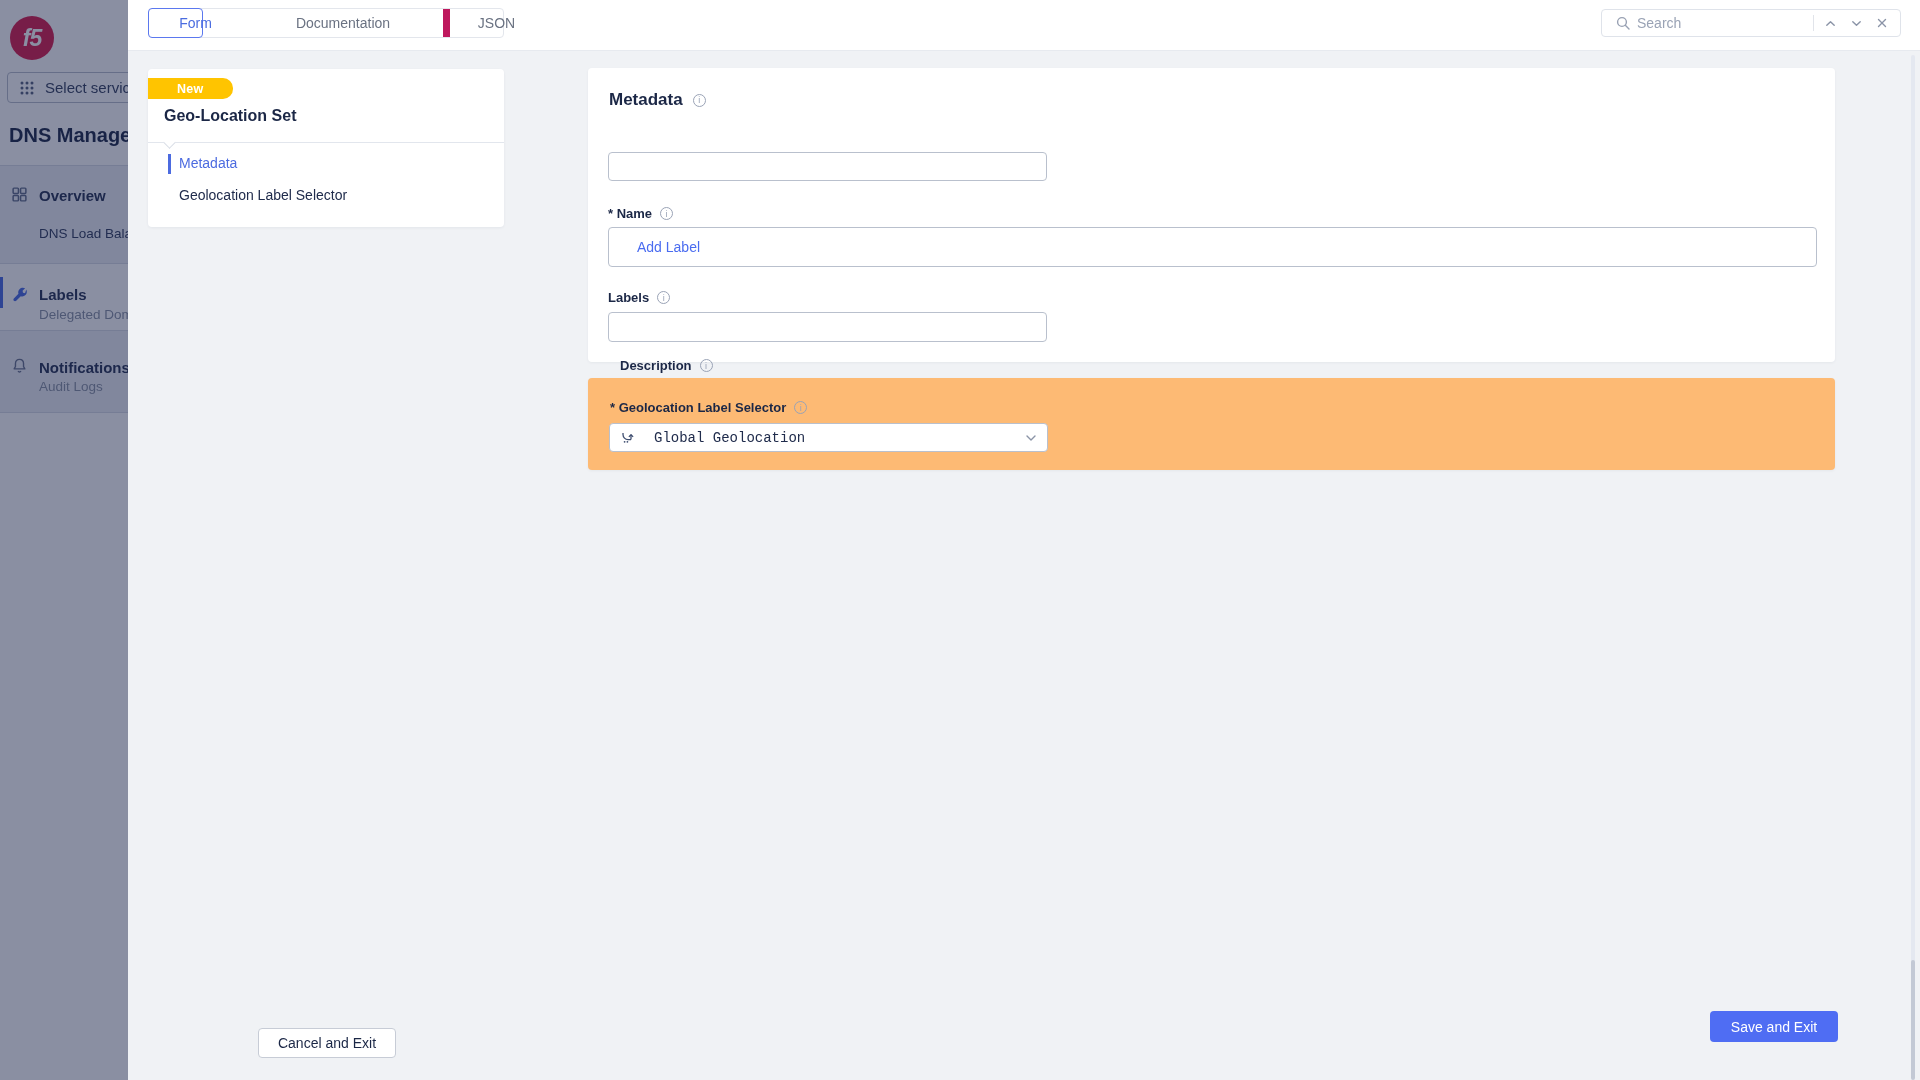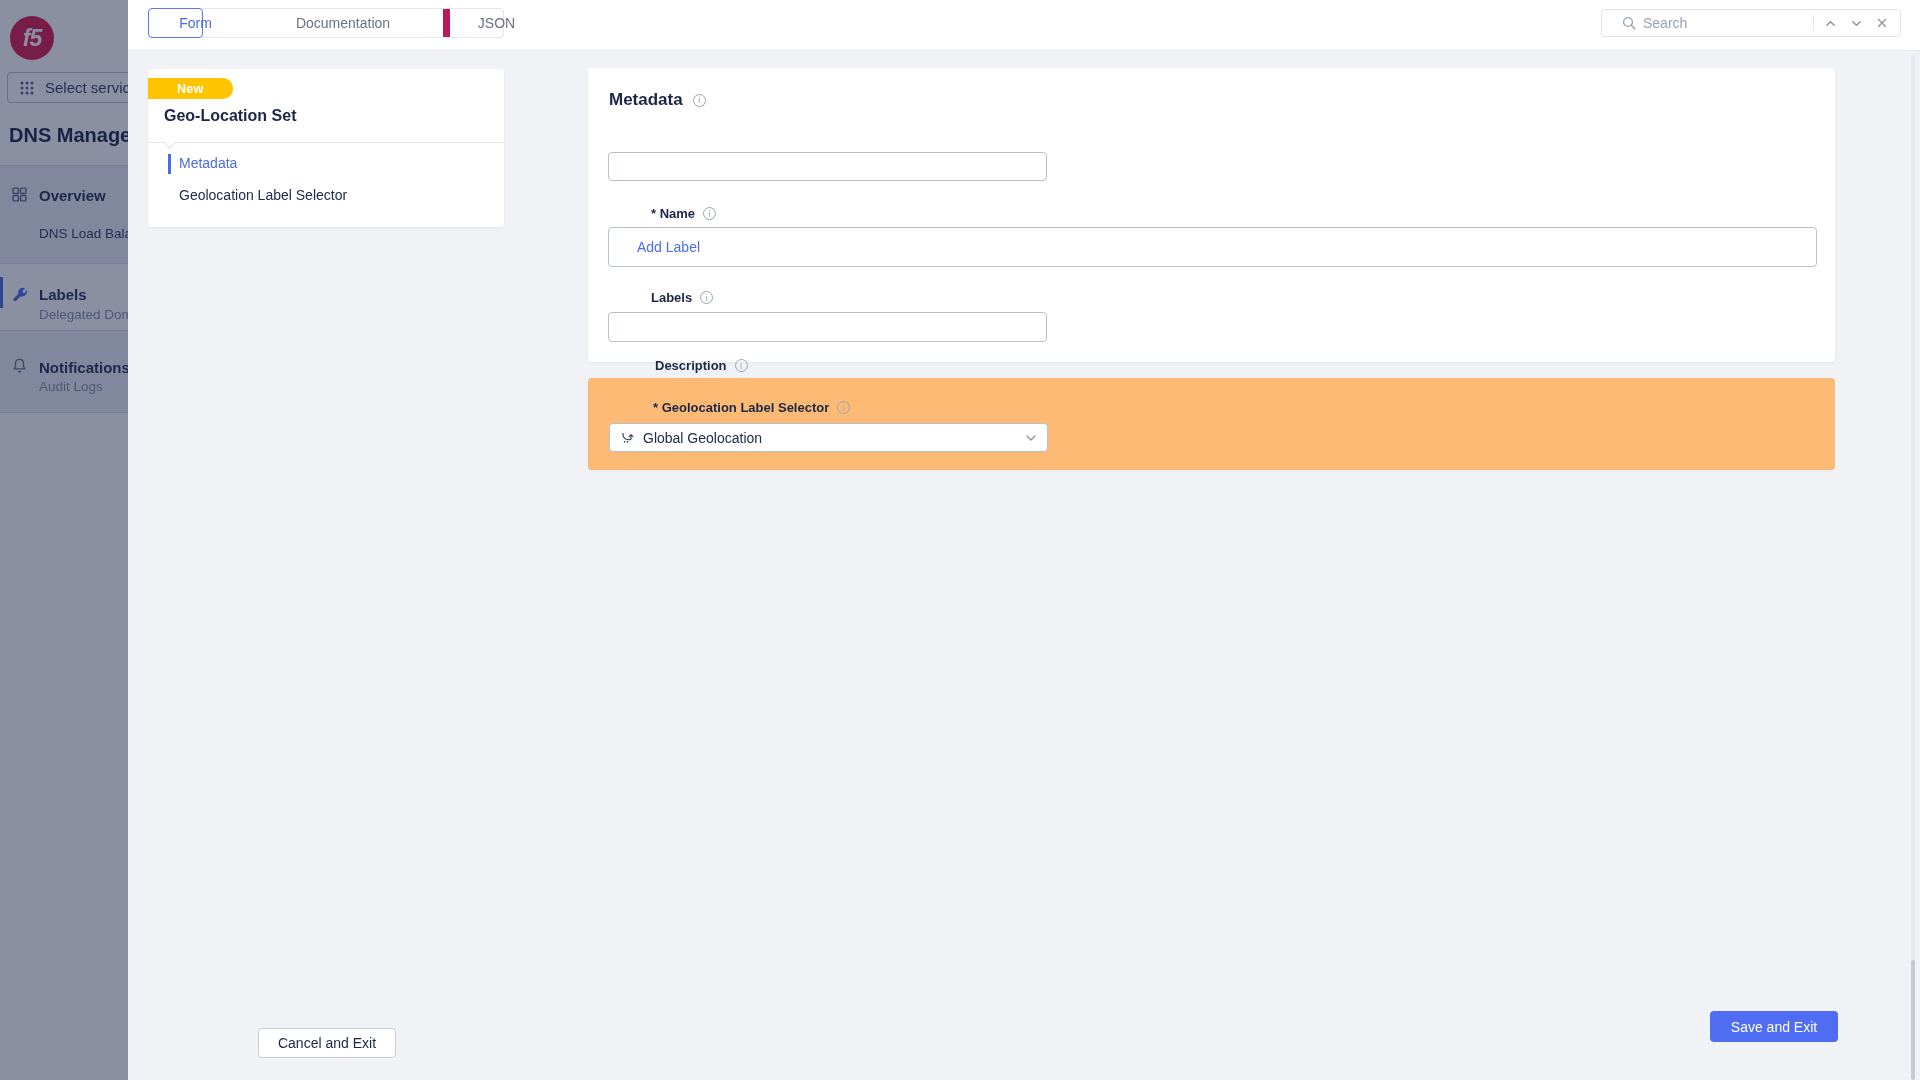--- a/index.html
+++ b/index.html
@@ -32,21 +32,21 @@
   .modal { position: absolute; left: 128px; top: 0; width: 1792px; height: 1080px; background: #f0f2f5; }
   .topbar { position: absolute; left: 0; top: 0; width: 100%; height: 51px; background: #fff; border-bottom: 1px solid #e7eaef; }
   .tabs { position: absolute; left: 20px; top: 8px; height: 30px; display: flex; background: #fff;
           border: 1px solid #e3e6ec; border-radius: 4px; }
   .tab { display: flex; align-items: center; justify-content: center; font-size: 14px; color: #6a7282; cursor: pointer; padding-left: 40px; }
   .tab-form { width: 55px; border: 1px solid #5b78ef; border-radius: 4px; color: #4a6ce0; margin: -1px 0 -1px -1px; background: #fff; }
   .tab-doc { width: 240px; }
   .tab-json { width: 60px; border-left: 7px solid #be185d; }
 
   .search { position: absolute; right: 19px; top: 9px; width: 300px; height: 28px; background: #fff;
-            border: 1px solid #dfe3ea; border-radius: 4px; display: flex; align-items: center; padding: 0 8px 0 19px; gap: 6px; }
+            border: 1px solid #dfe3ea; border-radius: 4px; display: flex; align-items: center; padding: 0 8px 0 13px; gap: 6px; }
   .search input { border: 0; outline: 0; flex: 1; font-size: 14px; color: #3a4358; font-family: "Liberation Sans", sans-serif; background: transparent; min-width: 0; }
   .search input::placeholder { color: #9aa3b5; }
   .search .sdiv { width: 1px; height: 16px; background: #e1e4ea; }
   .icon-btn { display: flex; align-items: center; justify-content: center; width: 20px; height: 20px; cursor: pointer; }
 
   
   .navcard { position: absolute; left: 20px; top: 69px; width: 356px; height: 158px; background: #fff;
              border-radius: 4px; box-shadow: 0 1px 3px rgba(20,30,60,0.06); }
   .badge-new { position: absolute; left: 0; top: 9px; height: 21px; min-width: 64px; padding: 0 29px;
                background: #ffc400; border-radius: 0 10px 10px 0; color: #fff; font-size: 12.5px; font-weight: 700;
@@ -60,31 +60,31 @@
   .step-bar { position: absolute; left: 20px; top: 85px; width: 3px; height: 20px; background: #4c6be0; }
   .step-idle { top: 118px; color: #202c4c; }
 
   
   .card1 { position: absolute; left: 460px; top: 68px; width: 1247px; height: 294px; background: #fff;
            border-radius: 4px; box-shadow: 0 1px 3px rgba(20,30,60,0.05); }
   .card2 { position: absolute; left: 460px; top: 378px; width: 1247px; height: 92px; background: #fdba74;
            border-radius: 4px; box-shadow: 0 1px 3px rgba(20,30,60,0.05); }
   .sec-heading { position: absolute; left: 21px; top: 22px; font-size: 17px; font-weight: 700; color: #1b2746;
                  display: flex; align-items: center; gap: 10px; }
-  .fld-label { position: absolute; font-size: 13px; font-weight: 700; color: #1b2746; display: flex; align-items: center; gap: 8px; margin-left: 43px; }
+  .fld-label { position: absolute; font-size: 13px; font-weight: 700; color: #1b2746; display: flex; align-items: center; gap: 8px; }
   .info { width: 13px; height: 13px; border: 1px solid #9aa3b6; border-radius: 50%; color: #9aa3b6;
           font-size: 9px; font-weight: 400; font-style: normal; display: inline-flex; align-items: center; justify-content: center; flex: none; cursor: pointer; }
   .info::before { content: "i"; }
   .tinput { position: absolute; height: 29px; border: 1px solid #b9c0cd; border-radius: 4px; background: #fff;
             font-size: 14px; color: #202c4c; padding: 0 10px; outline: none; font-family: "Liberation Sans", sans-serif; }
   .labels-box { position: absolute; left: 20px; top: 159px; width: 1209px; height: 40px; border: 1px solid #b9c0cd;
                 border-radius: 4px; background: #fff; display: flex; align-items: center; padding-left: 28px; cursor: text; }
   .add-label { font-size: 14px; color: #4a6cf0; cursor: pointer; }
   .dropdown { position: absolute; left: 21px; top: 45px; width: 439px; height: 29px; border: 1px solid #b9c0cd;
-              border-radius: 4px; background: #fff; display: flex; align-items: center; padding: 0 10px; gap: 8px; cursor: pointer; }
+              border-radius: 4px; background: #fff; display: flex; align-items: center; padding: 0 10px; gap: 19px; cursor: pointer; font-family: Liberation Mono, monospace; }
   .dropdown .val { font-size: 14px; color: #202c4c; flex: 1; }
 
   
   .btn-cancel { position: absolute; left: 130px; top: 1028px; width: 138px; height: 30px; background: #fff;
                 border: 1px solid #c7ccd6; border-radius: 4px; font-size: 14px; color: #1b2746;
                 display: flex; align-items: center; justify-content: center; cursor: pointer; }
   .btn-save { position: absolute; left: 1582px; top: 1011px; width: 128px; height: 31px; background: #4f6df3;
               border: none; border-radius: 4px; font-size: 14px; color: #fff;
               display: flex; align-items: center; justify-content: center; cursor: pointer; }
 
@@ -214,21 +214,21 @@
       <input class="tinput" style="left: 20px; top: 84px; width: 439px;" type="text" value="">
 
       <div class="fld-label" style="left:20px; top:206px;">
         <span>Labels</span>
         <span class="info"></span>
       </div>
       <div class="labels-box">
         <span class="add-label">Add Label</span>
       </div>
 
-      <div class="fld-label" style="left:24px; top:290px;">
+      <div class="fld-label" style="left:32px; top:290px;">
         <span>Description</span>
         <span class="info"></span>
       </div>
       <input class="tinput" style="left: 20px; top: 244px; width: 439px; height: 30px;" type="text" value="">
     </div>
 
     <style>
       
       .card1 .fld-label:nth-of-type(1) { top: 61px !important; }
       .card1 .fld-label:nth-of-type(2) { top: 138px !important; }

